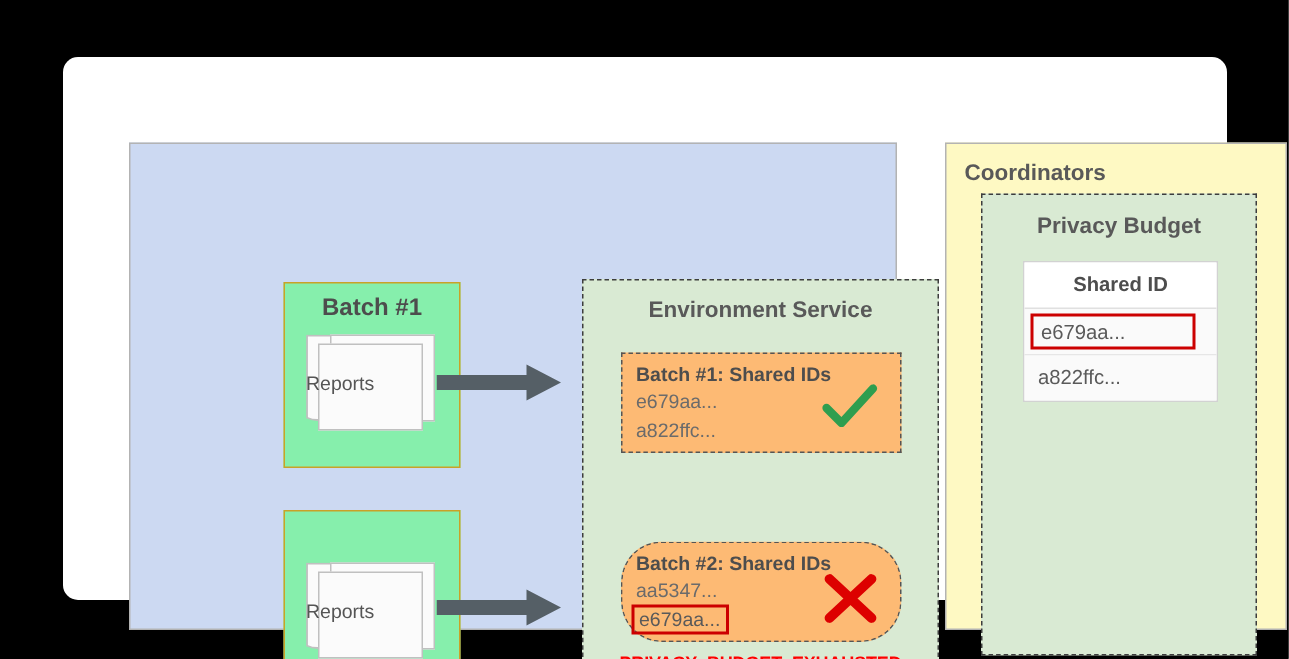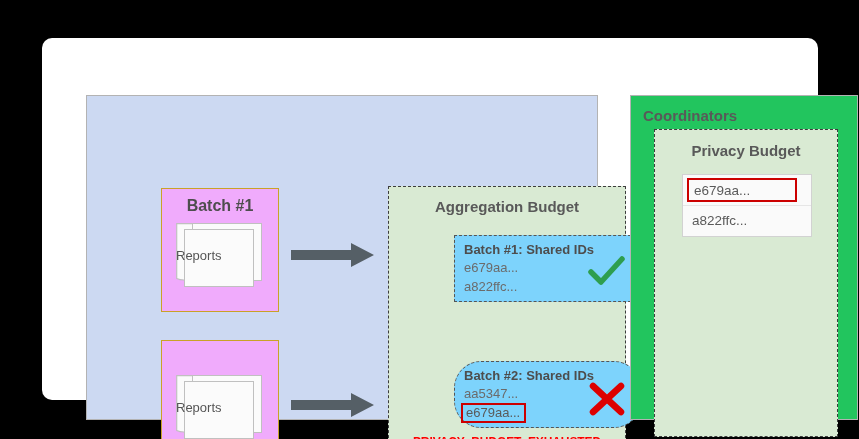--- a/index.html
+++ b/index.html
@@ -48,30 +48,31 @@
     background: #ccd9f2;
   }
   #adtech-title { left: 12px; top: 11px; }
 
   
   #coordinators-panel {
     left: 588px;
     top: 57px;
     width: 228px;
     height: 325px;
-    background: #22c55e;
+    background: #fef9c3;
   }
   #coordinators-title { left: 12px; top: 11px; }
 
   
   .batch-box {
     position: absolute;
-    background: #f0abfc;
+    background: #86efac;
     border: 1px solid #c9a227;
     box-sizing: border-box;
+    margin-left: 28px;
   }
   #batch1-box { left: 74px; top: 92px; width: 118px; height: 124px; }
   #batch2-box { left: 74px; top: 244px; width: 118px; height: 128px; }
   .batch-label {
     position: absolute;
     left: 0; right: 0;
     top: 8px;
     text-align: center;
     font-size: 16px;
     font-weight: 700;
@@ -130,24 +131,23 @@
     top: 11px;
     text-align: center;
     font-size: 15px;
     font-weight: 700;
     color: #595959;
   }
 
   
   .idcard {
     position: absolute;
-    background: #7dd3fc;
+    background: #fdba74;
     border: 1.4px dashed #555555;
     box-sizing: border-box;
-    margin-left: 40px;
   }
   #idcard1 { left: 25px; top: 48px; width: 187px; height: 67px; }
   #idcard2 { left: 25px; top: 174px; width: 187px; height: 67px; border-radius: 27px; }
   .idcard-title {
     position: absolute;
     left: 9px; top: 6px;
     font-size: 13px;
     font-weight: 700;
     color: #4d4d4d;
     white-space: nowrap;
@@ -295,21 +295,21 @@
         <path d="M0,8 L60,8 L60,1 L83,13 L60,25 L60,18 L0,18 Z" fill="#555f66"></path>
       </svg>
     </div>
     <div class="arrow" id="arrow2">
       <svg width="84" height="26" viewBox="0 0 84 26">
         <path d="M0,8 L60,8 L60,1 L83,13 L60,25 L60,18 L0,18 Z" fill="#555f66"></path>
       </svg>
     </div>
 
     <div id="aggregation-panel">
-      <div id="aggregation-title">Aggregation Budget</div>
+      <div id="aggregation-title">Environment Service</div>
 
       <div class="idcard" id="idcard1">
         <div class="idcard-title">Batch #1: Shared IDs</div>
         <div class="idcard-id id-row1">e679aa...</div>
         <div class="idcard-id id-row2">a822ffc...</div>
         <div class="mark">
           <svg width="38" height="32" viewBox="0 0 38 32">
             <path d="M3,16 L13,26 L34,3" fill="none" stroke="#2e9e4f" stroke-width="5.5" stroke-linecap="round" stroke-linejoin="round"></path>
           </svg>
         </div>
@@ -330,20 +330,21 @@
     </div>
   </div>
 
   <div class="panel" id="coordinators-panel">
     <div class="panel-title" id="coordinators-title">Coordinators</div>
 
     <div id="privacy-budget-panel">
       <div id="privacy-budget-title">Privacy Budget</div>
 
       <div class="pb-table">
+        <div class="pb-th">Shared ID</div>
         <div class="pb-td flagged">
           <div class="flag-box">e679aa...</div>
         </div>
         <div class="pb-td">a822ffc...</div>
       </div>
     </div>
   </div>
 
 </div>
 

